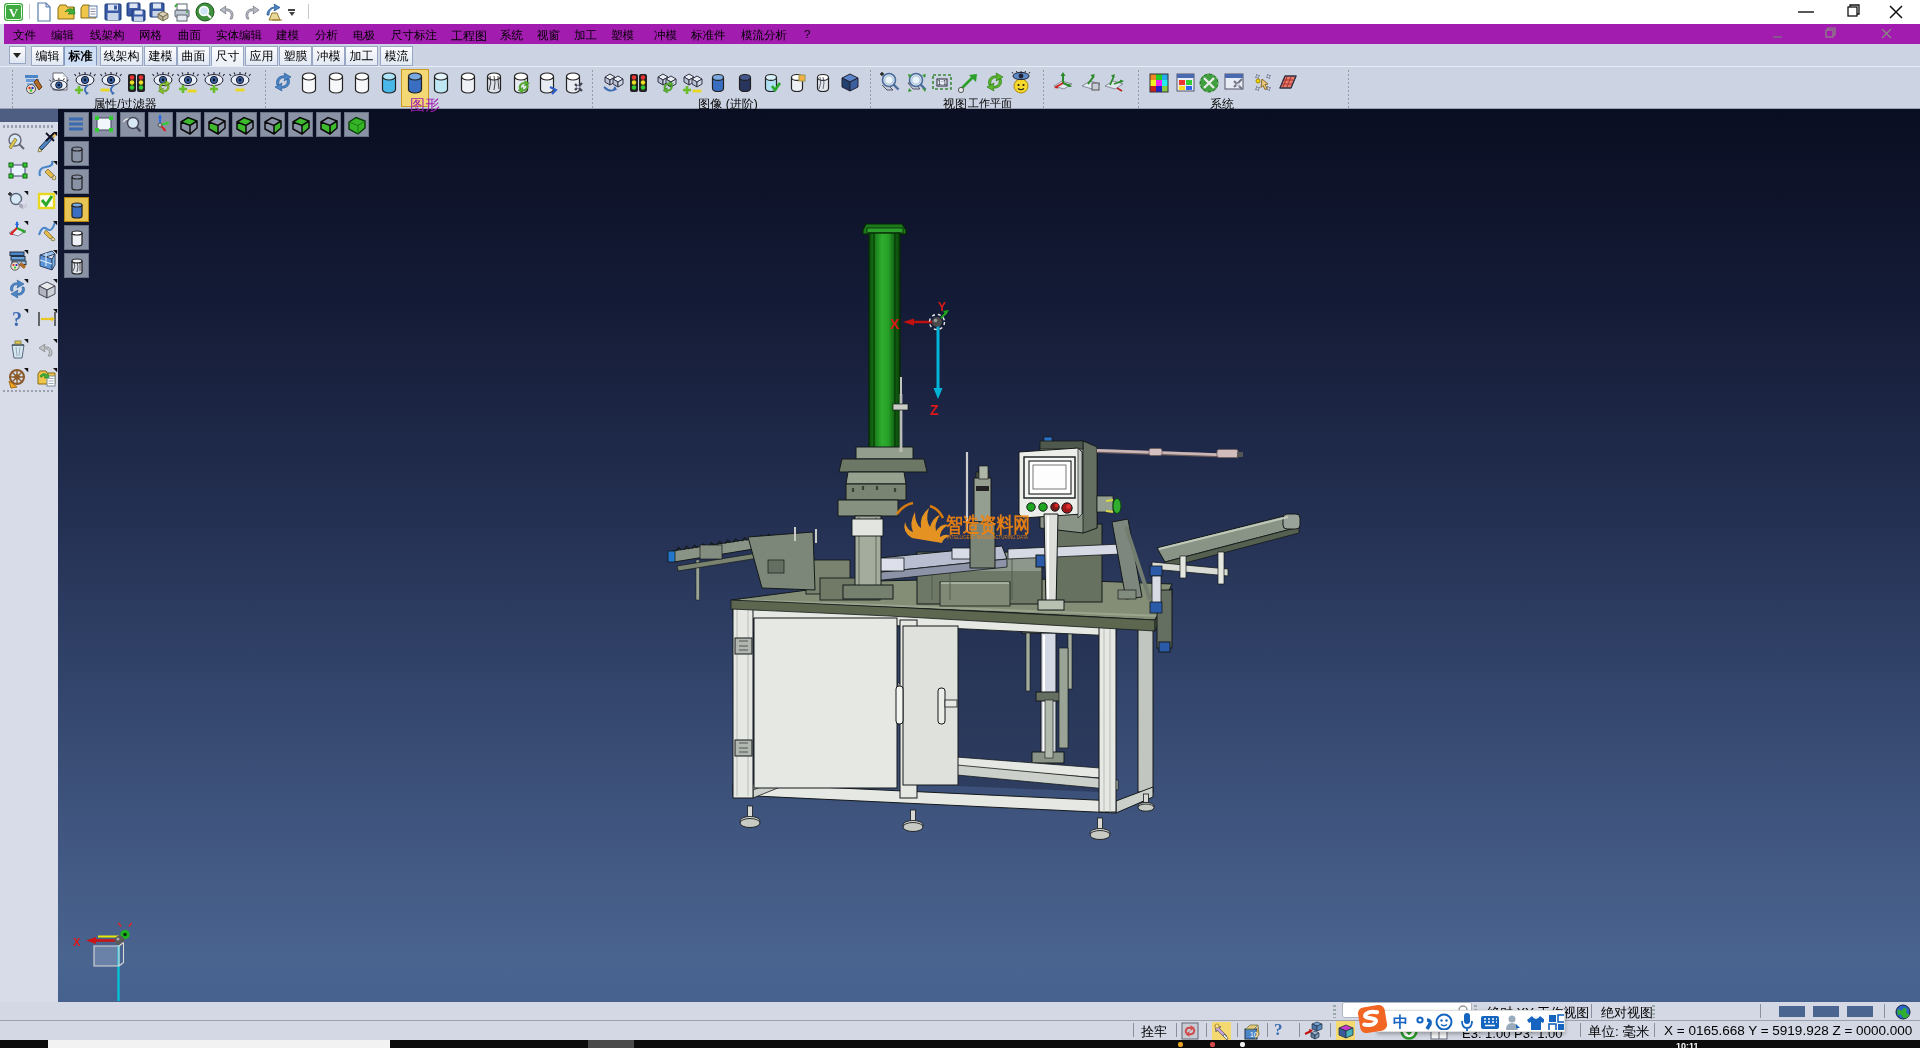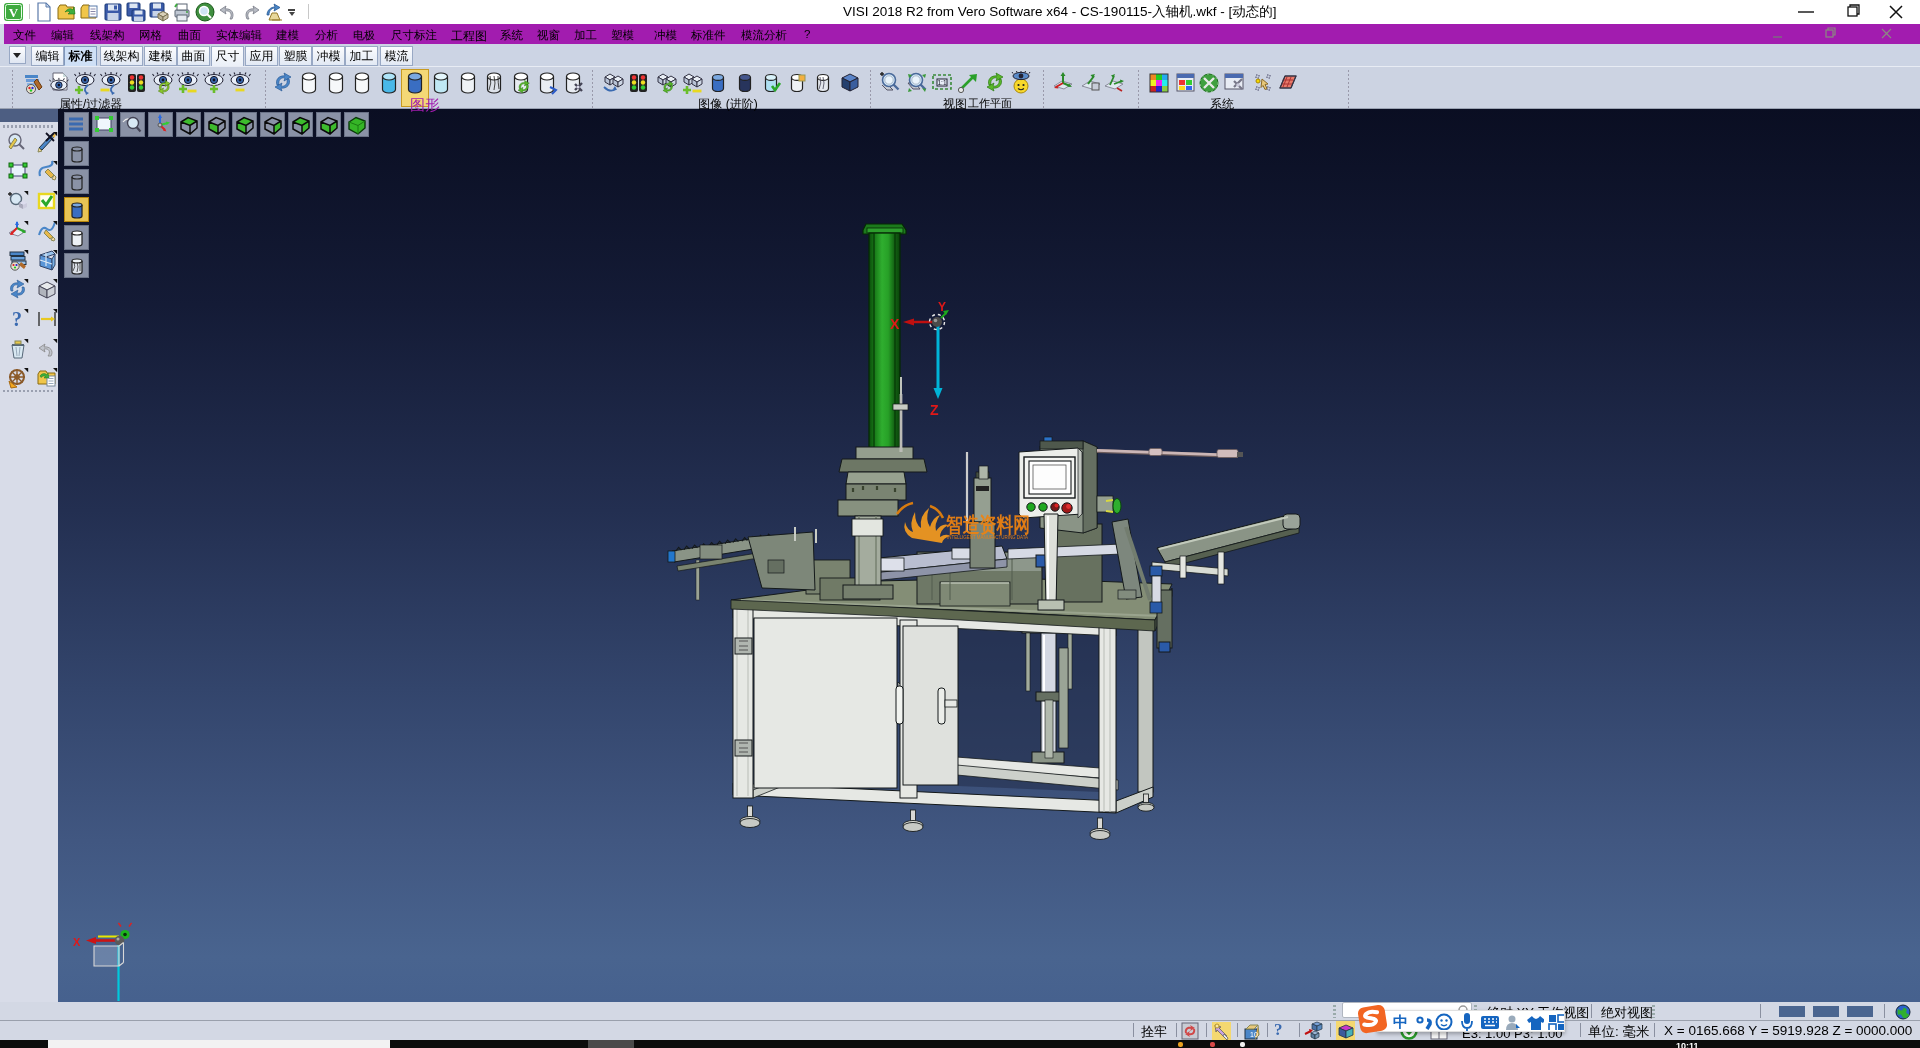--- a/index.html
+++ b/index.html
@@ -468,21 +468,20 @@
       <path d="M6 17c-3-6 1-11 7-10l-1-3 6 4-6 4 1-3c-5-1-8 3-5 8z" fill="#b8bcc4" stroke="#787c88" stroke-width=".8"></path>
     </svg>
     <svg class="a" style="left:264px;top:2px" width="20" height="20">
       <path d="M3 13c0-5 4-8 8-8l-1-3 6 3.5-6 3.5 1-3c-3 0-6 2-6 7z" fill="#4a86c8" stroke="#2a5a96" stroke-width=".8"></path>
       <path d="M8 11h5l3 7H5z" fill="#e8d89a" stroke="#967a2a"></path>
       <path d="M8 18h10" stroke="#967a2a"></path>
     </svg>
     <div class="a" style="left:288px;top:9px;width:7px;height:2px;background:#444"></div>
     <div class="a" style="left:289px;top:12px;border-left:3px solid transparent;border-right:3px solid transparent;border-top:4px solid #444"></div>
     <div class="a" style="left:308px;top:4px;width:1px;height:15px;background:#c8c8c8"></div>
-    <div class="a" style="left:843px;top:0;font-size:13.5px;line-height:24px;color:#000;white-space:nowrap">VISI 2018 R2 from Vero Software x64 - CS-190115-入轴机.wkf - [动态的]</div>
     <svg class="a" style="left:1790px;top:0" width="130" height="24">
 <path d="M8 12h16" stroke="#111" stroke-width="1.4"></path>
 <rect x="58" y="7" width="9" height="9" fill="none" stroke="#111" stroke-width="1.3"></rect>
       <path d="M60 7v-2h9v9h-2" fill="none" stroke="#111" stroke-width="1.3"></path>
 <path d="M100 6l12 12M112 6l-12 12" stroke="#111" stroke-width="1.5"></path>
     </svg>
   </div>
 <div class="a" style="left:4px;top:24px;width:1920px;height:20px;background:#a21caf">
     <div class="a" style="left:9px;top:4px;font-size:11.5px;color:#000">文件</div>
     <div class="a" style="left:47px;top:4px;font-size:11.5px;color:#000">编辑</div>
@@ -831,21 +830,21 @@
     <svg class="a" style="left:1252px;top:4px;" width="22" height="24">
       <path d="M4 4h3v3H4zM15 4h3v3h-3zM4 16h3v3H4zM15 16h3v3h-3z" fill="none" stroke="#446" stroke-dasharray="1.5 1.5"></path>
       <path d="M10 8l6 5-3 .5 2 4-2 1-2-4-2 2z" fill="#e8c87a" stroke="#8a6a2a"></path>
       <circle cx="6" cy="10" r="2" fill="#f4d800" stroke="#aa8a00"></circle>
     </svg>
     <svg class="a" style="left:1277px;top:4px;" width="22" height="24">
       <path d="M3 17l5-12h11l-5 12z" fill="#e87a6a" stroke="#334"></path>
       <path d="M5.5 9h11M4.5 13h11M10 6l-4 10M14 6l-4 10" stroke="#a33" stroke-width="1"></path>
       <path d="M3 17l5-12h11l-5 12z" fill="none" stroke="#334" stroke-width="1.2"></path>
     </svg>
-    <div class="a" style="left:59px;top:29px;width:160px;text-align:left;font-size:12px;color:#000">属性/过滤器</div>
+    <div class="a" style="left:45px;top:29px;width:160px;text-align:center;font-size:12px;color:#000">属性/过滤器</div>
     <div class="a" style="left:345px;top:29px;width:160px;text-align:center;font-size:15px;color:#a21caf">图形</div>
     <div class="a" style="left:648px;top:29px;width:160px;text-align:center;font-size:12px;color:#000">图像 (进阶)</div>
     <div class="a" style="left:875px;top:29px;width:160px;text-align:center;font-size:12px;color:#000">视图</div>
     <div class="a" style="left:968px;top:29px;width:160px;font-size:11px;color:#000">工作平面</div>
     <div class="a" style="left:1142px;top:29px;width:160px;text-align:center;font-size:12px;color:#000">系统</div>
     <div class="a" style="left:12px;top:3px;width:1px;height:38px;background:repeating-linear-gradient(#99a 0 2px,transparent 2px 4px)"></div>
     <div class="a" style="left:265px;top:3px;width:1px;height:38px;background:repeating-linear-gradient(#99a 0 2px,transparent 2px 4px)"></div>
     <div class="a" style="left:592px;top:3px;width:1px;height:38px;background:repeating-linear-gradient(#99a 0 2px,transparent 2px 4px)"></div>
     <div class="a" style="left:870px;top:3px;width:1px;height:38px;background:repeating-linear-gradient(#99a 0 2px,transparent 2px 4px)"></div>
     <div class="a" style="left:1043px;top:3px;width:1px;height:38px;background:repeating-linear-gradient(#99a 0 2px,transparent 2px 4px)"></div>

